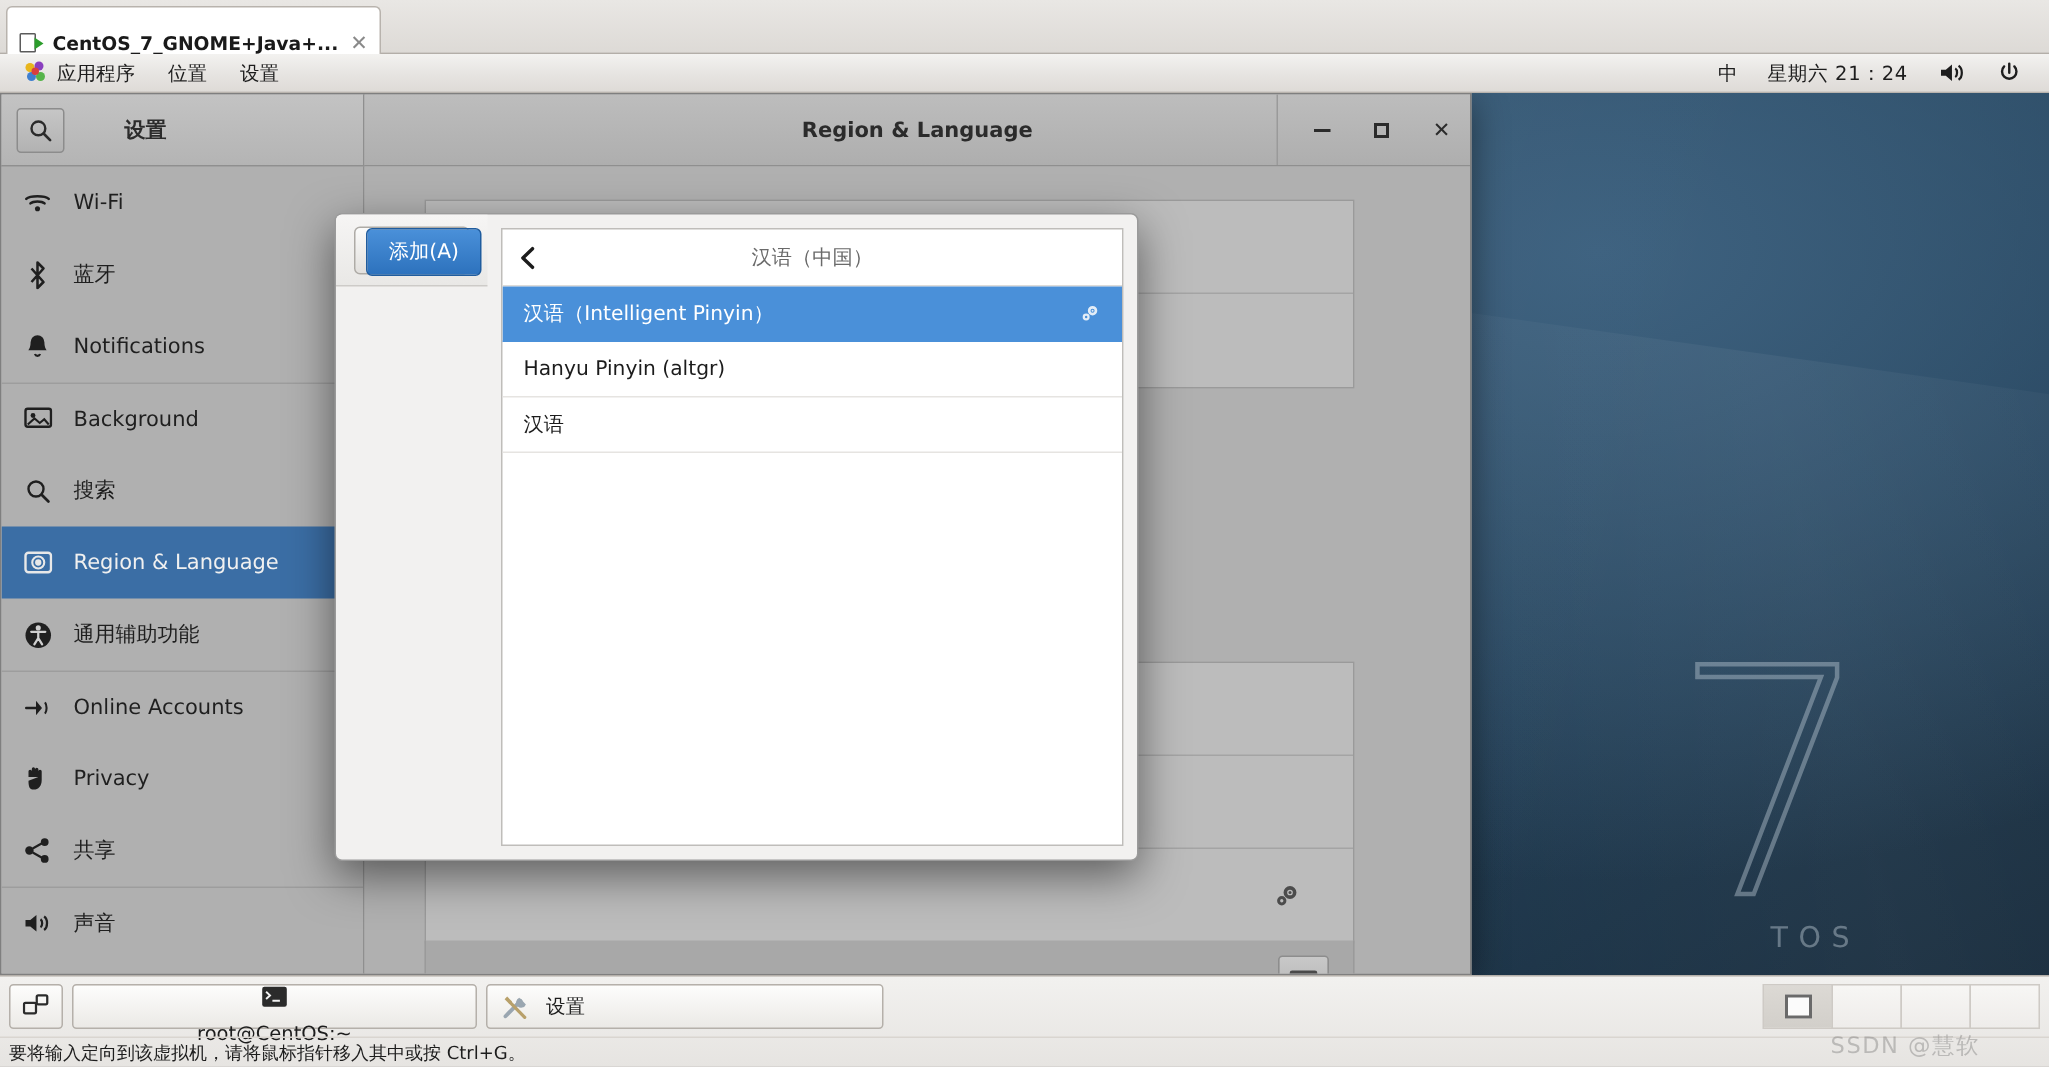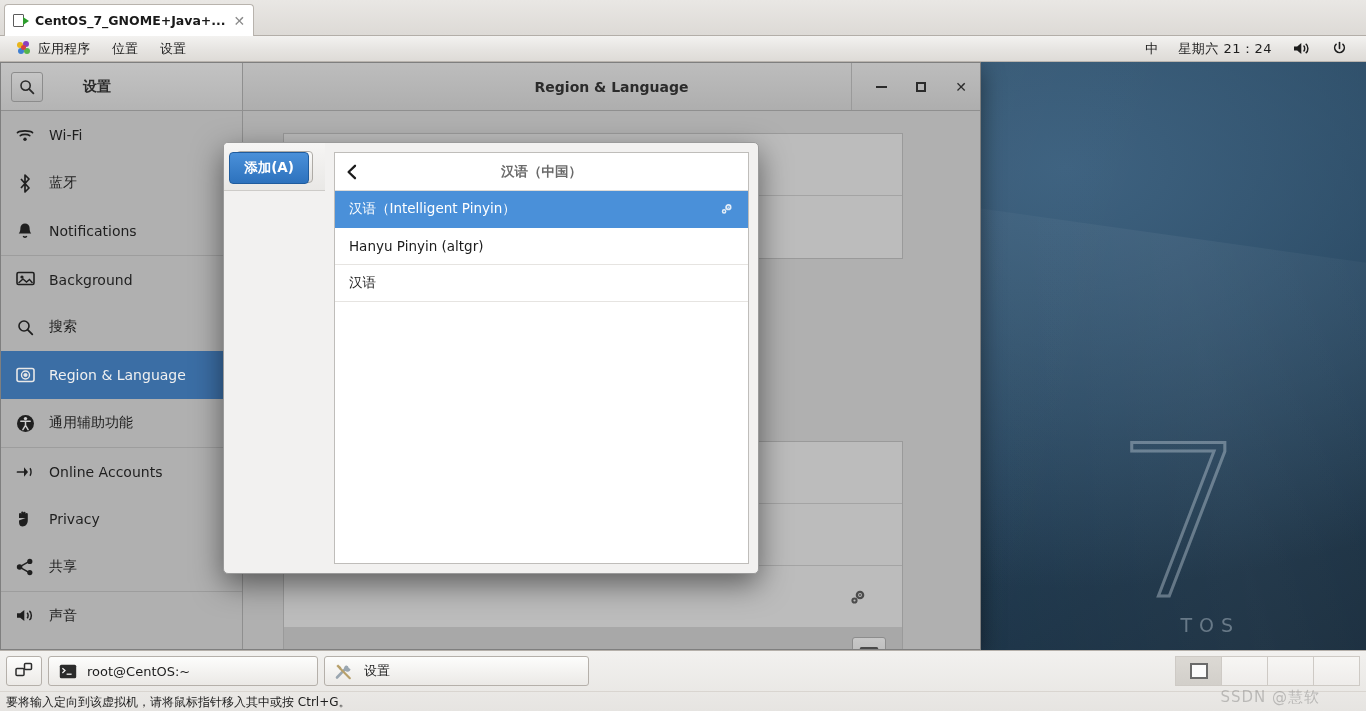--- a/index.html
+++ b/index.html
@@ -19,21 +19,21 @@
   }
 
   
   .tabstrip {
     position: absolute; left: 0; top: 0; width: 1366px; height: 36px;
     background: linear-gradient(#e9e7e4 0%, #dddad6 100%);
     border-bottom: 1px solid #b3aea8;
   }
   .vmtab {
     position: absolute; left: 4px; top: 4px; height: 32px;
-    display: flex; align-items: center; gap: 6px;
+    display: flex; align-items: flex-end; gap: 6px;
     padding: 0 8px 0 8px;
     background: #ffffff;
     border: 1px solid #b8b3ad;
     border-bottom: none;
     border-radius: 4px 4px 0 0;
     box-shadow: 0 -1px 0 #fff inset;
   }
   .vmtab .label {
     font-size: 12.5px; font-weight: bold; color: #1a1a1a;
     white-space: nowrap;
@@ -296,42 +296,42 @@
     position: absolute; left: 0; right: 0; text-align: center;
     font-size: 14px; font-weight: bold; color: #2b2b2b; pointer-events: none;
   }
   .btn-cancel {
     position: relative; z-index: 2;
     padding: 6px 14px; font-size: 13.5px; color: #2b2b2b;
     background: linear-gradient(#fbfbfa, #e2e0dd);
     border: 1px solid #aeaba6; border-radius: 4px; cursor: pointer;
   }
   .btn-add {
-    position: absolute; right: 16px; top: 9px; z-index: 2;
+    position: absolute; right: 4px; top: 9px; z-index: 2;
     padding: 6px 14px; font-size: 13.5px; color: #ffffff;
     background: linear-gradient(#4a90d9, #2d72bd);
-    border: 1px solid #1f5c9e; border-radius: 4px; cursor: pointer; font-weight: bold;
+    border: 1px solid #1f5c9e; border-radius: 4px; cursor: pointer;
   }
   .dlg-body { flex: 1; padding: 9px 9px 9px 9px; display: flex; min-height: 0; }
   .listbox {
     flex: 1; background: #ffffff; border: 1px solid #bfbdba;
     display: flex; flex-direction: column; min-height: 0; overflow: hidden;
   }
   .lb-head {
     height: 38px; flex: none; display: flex; align-items: center;
     border-bottom: 1px solid #dddbd8; position: relative;
   }
   .lb-back {
     width: 34px; height: 100%; display: flex; align-items: center; justify-content: center;
     cursor: pointer;
   }
   .lb-back svg { stroke: #1c1c1c; }
   .lb-head .ht {
     position: absolute; left: 0; right: 0; text-align: center;
-    font-size: 13.5px; color: #6a6a6a; pointer-events: none; font-weight: bold;
+    font-size: 13.5px; color: #6a6a6a; pointer-events: none;
   }
   .lb-row {
     height: 37px; flex: none; display: flex; align-items: center;
     padding: 16px 14px; font-size: 13.5px; color: #1c1c1c;
     border-bottom: 1px solid #e6e4e1; cursor: pointer;
     position: relative;
   }
   .lb-row.sel { background: #4a90d9; color: #ffffff; border-bottom-color: #4a90d9; }
   .lb-row .gear { position: absolute; right: 14px; top: 50%; transform: translateY(-50%); }
   .lb-fill { flex: 1; }
@@ -350,21 +350,21 @@
     width: 36px; height: 30px; border: 1px solid #b5b0aa; border-radius: 3px;
     background: linear-gradient(#fdfdfc, #eceae7);
     display: flex; align-items: center; justify-content: center; cursor: pointer;
   }
   .tb-task {
     height: 30px; border: 1px solid #b5b0aa; border-radius: 3px;
     background: linear-gradient(#fdfdfc, #ebe9e6);
     display: flex; align-items: center; gap: 10px; padding: 0 10px;
     font-size: 13px; color: #1d1d1d; cursor: pointer;
   }
-  .tb-task.w1 { width: 270px; }
+  .tb-task.w1 { width: 270px; flex-direction: column; }
   .tb-task.w2 { width: 265px; }
   .tb-spacer { flex: 1; }
   .tray {
     display: flex; align-items: center; gap: 0px;
   }
   .tray-cell {
     width: 47px; height: 30px; border: 1px solid #cecac5;
     background: linear-gradient(#f7f6f4, #eeecea);
     display: flex; align-items: center; justify-content: center;
     margin-left: -1px;

